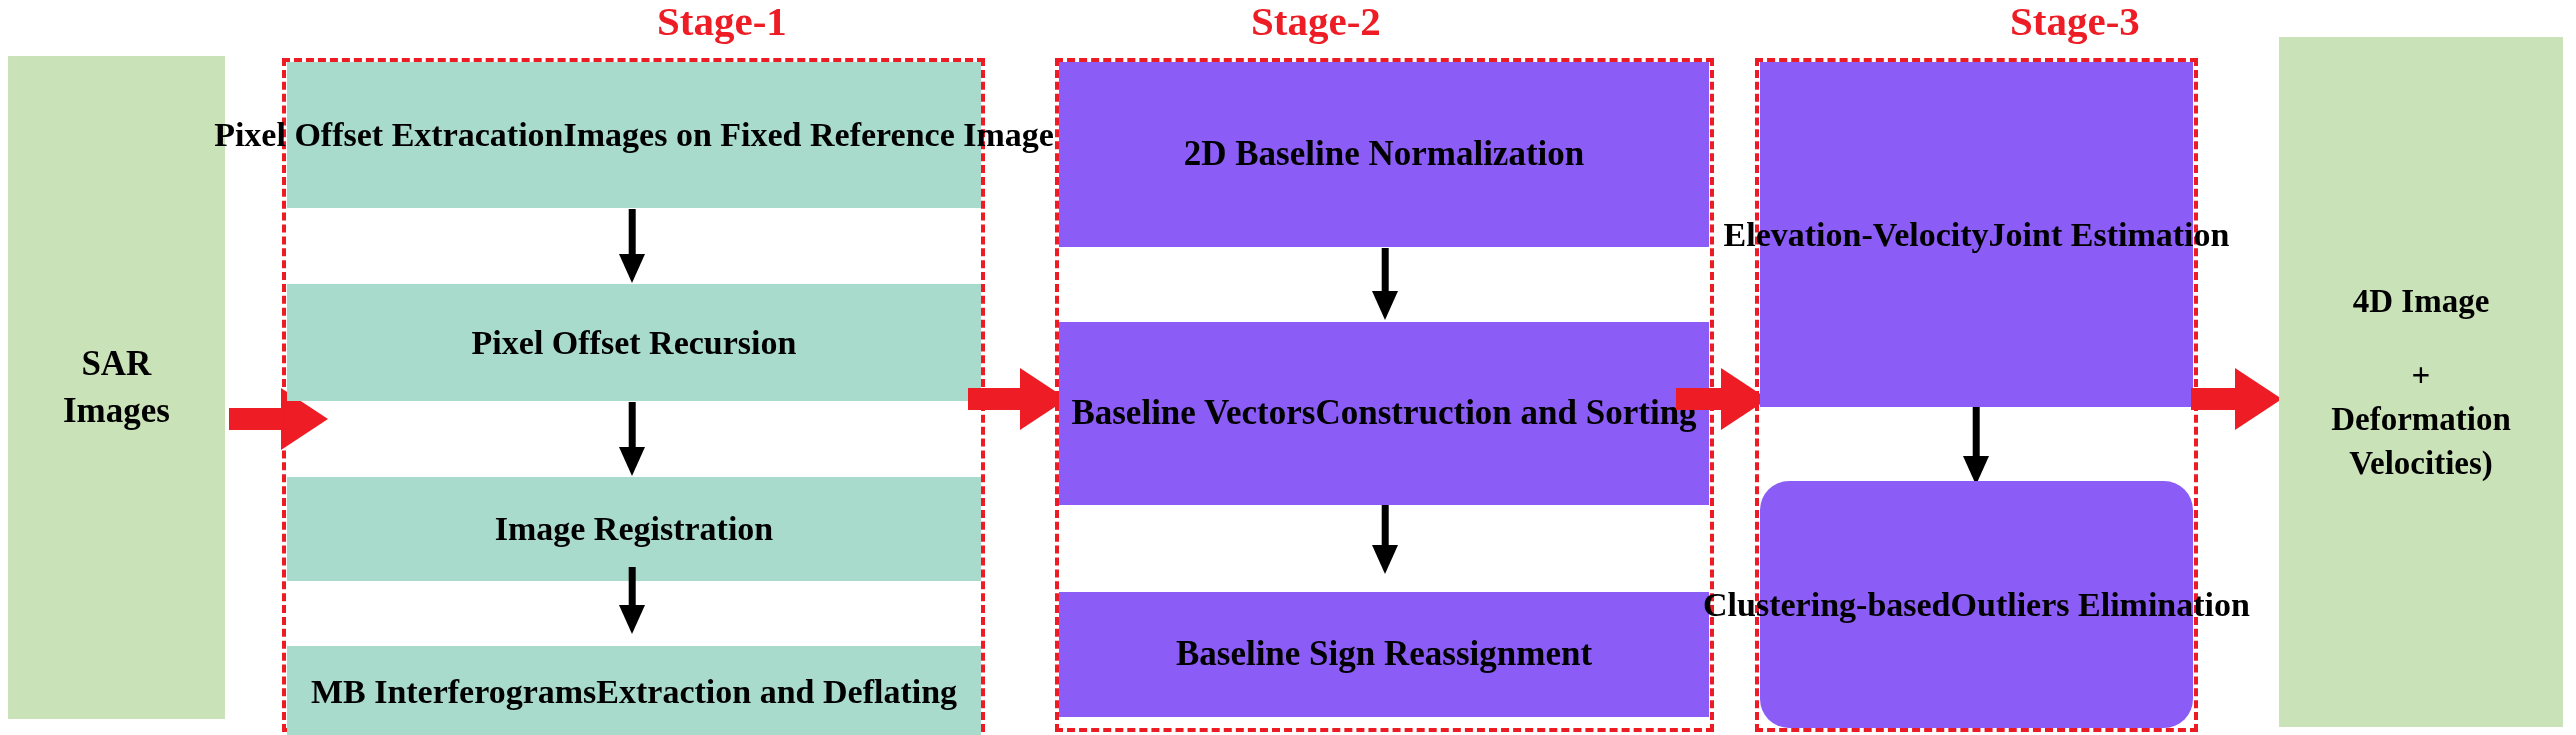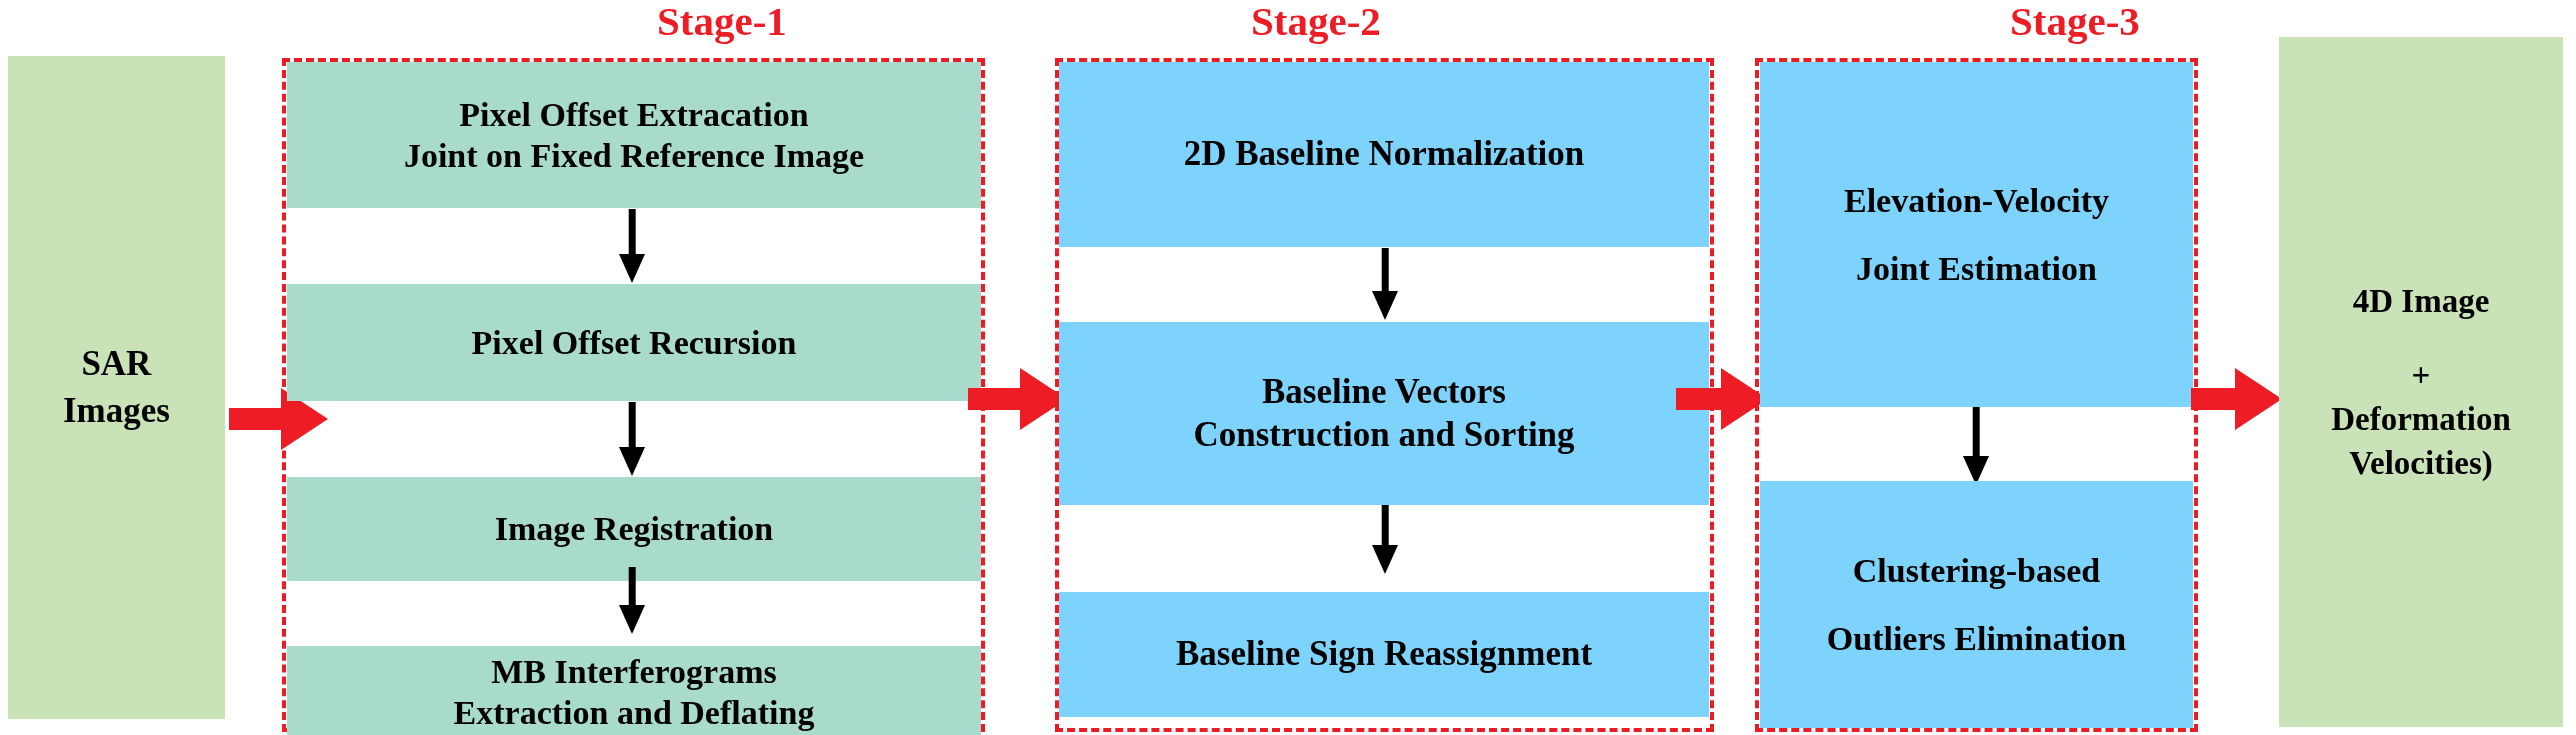--- a/index.html
+++ b/index.html
@@ -25,29 +25,29 @@
 
   
   .stage-box{
     border:4.6px dashed #ed1c24;
     background:transparent;
   }
 
   
   .step{
     position:absolute;
-    display:flex;flex-direction:column;align-items:center;justify-content:center;
+    display:flex;flex-direction:row;align-items:center;justify-content:center;
     text-align:center;
     color:#000;font-weight:bold;
     line-height:1.22;
     box-sizing:border-box;
   }
   .step .ln{display:block;white-space:nowrap;}
   .step.teal{background:#a8dbcb;}
-  .step.green{background:#7dd3fc;}
+  .step.green{background:#8b5cf6;}
 
   
   .stage-title{
     position:absolute;
     color:#ee1c25;
     font-weight:bold;
     font-size:41px;
     letter-spacing:0px;
     white-space:nowrap;
     font-family:"Liberation Serif", serif;
@@ -97,21 +97,21 @@
     <div class="shaft" style="width:59px;"></div>
     <div class="head"></div>
   </div>
 
   <div class="stage-title" style="left:657px;top:-2.6px;">Stage-1</div>
 
   <div class="abs stage-box" style="left:282px;top:58px;width:703px;height:674px;"></div>
 
   <div class="step teal" style="left:287px;top:62px;width:694px;height:146px;font-size:34px;">
     <span class="ln">Pixel Offset Extracation</span>
-    <span class="ln">Joint on Fixed Reference Image</span>
+    <span class="ln">Images on Fixed Reference Image</span>
   </div>
 
   <div class="v-arrow" style="left:599px;top:209px;width:66px;height:74px;">
     <div class="shaft" style="height:49px;"></div>
     <div class="head"></div>
   </div>
 
   <div class="step teal" style="left:287px;top:284px;width:694px;height:117px;font-size:34px;">
     <span class="ln">Pixel Offset Recursion</span>
   </div>
@@ -179,21 +179,21 @@
   <div class="step green" style="left:1760px;top:62px;width:433px;height:345px;font-size:34px;line-height:2.0;">
     <span class="ln">Elevation-Velocity</span>
     <span class="ln">Joint Estimation</span>
   </div>
 
   <div class="v-arrow" style="left:1943px;top:407px;width:66px;height:78px;">
     <div class="shaft" style="height:51px;"></div>
     <div class="head"></div>
   </div>
 
-  <div class="step green" style="left:1760px;top:481px;width:433px;height:247px;font-size:34px;line-height:2.0;">
+  <div class="step green" style="left:1760px;top:481px;width:433px;height:247px;font-size:34px;line-height:2.0;border-radius:29px;">
     <span class="ln">Clustering-based</span>
     <span class="ln">Outliers Elimination</span>
   </div>
 
   <div class="h-arrow" style="left:2191px;top:368px;width:91px;height:62px;">
     <div class="shaft" style="width:53px;"></div>
     <div class="head"></div>
   </div>
 
   <div class="abs plain-panel" style="left:2279px;top:37px;width:284px;height:690px;font-size:33px;">

